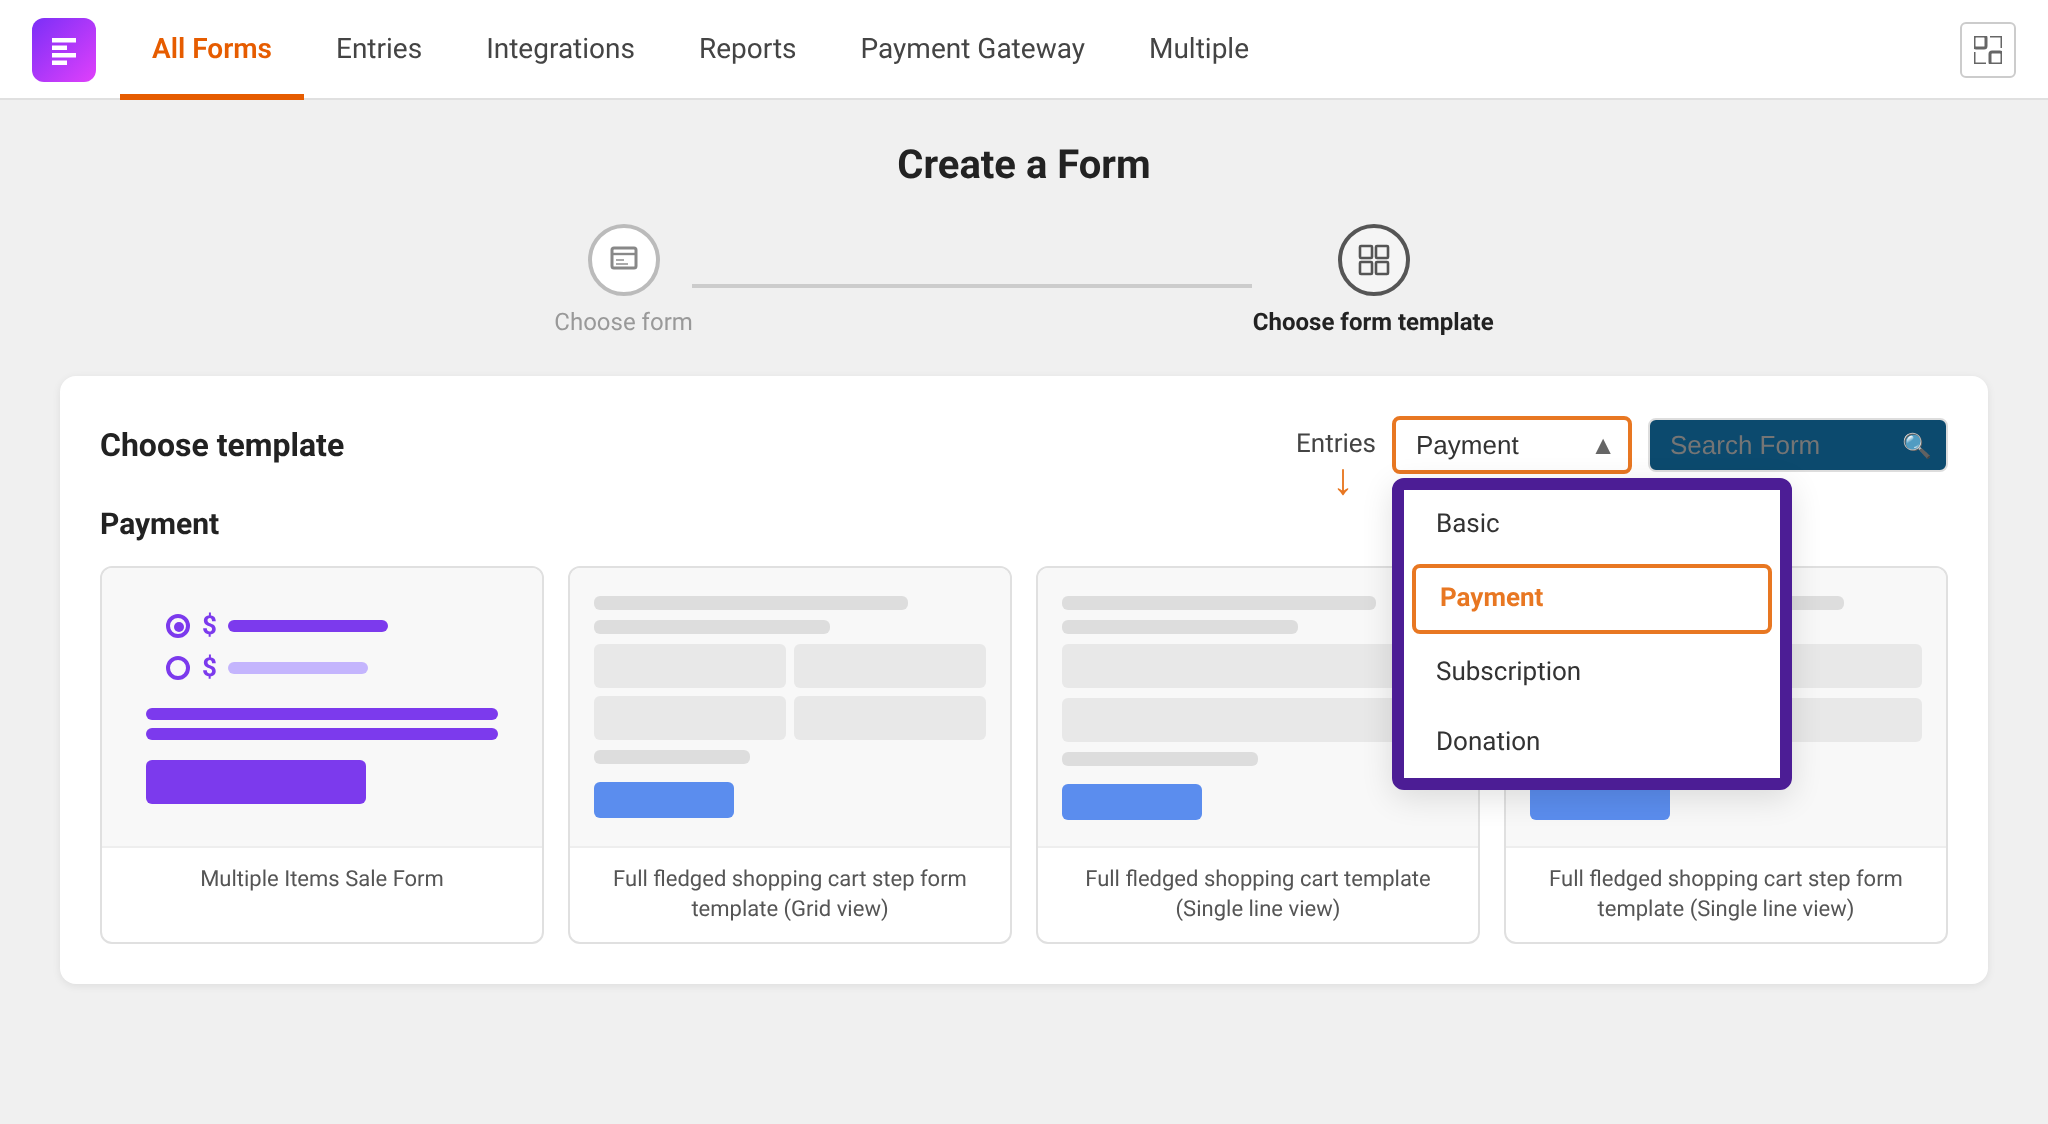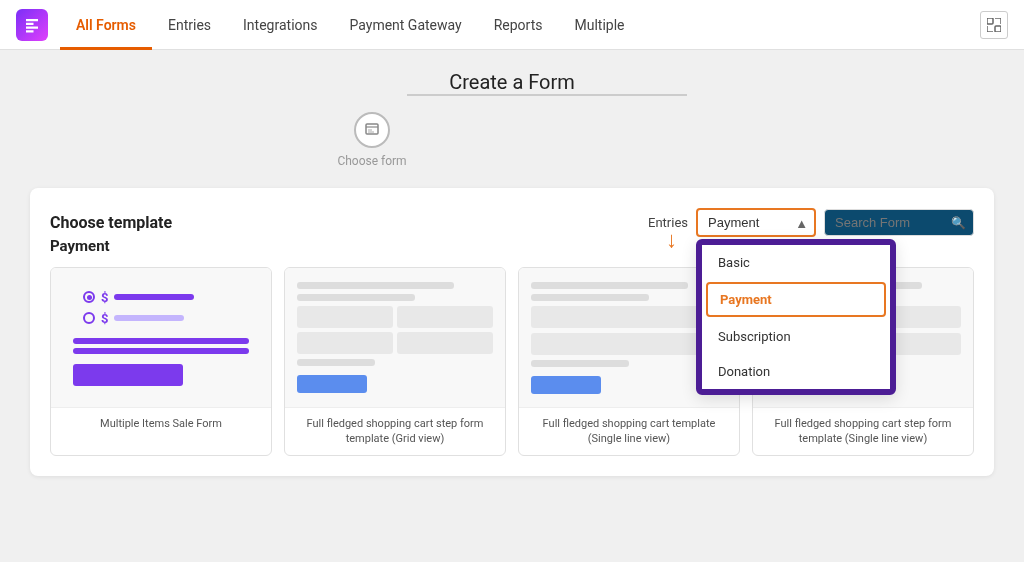--- a/index.html
+++ b/index.html
@@ -86,29 +86,29 @@
     .page-body {
       background: #f0f0f0;
       padding: 20px 30px;
       height: calc(562px - 50px);
       overflow: hidden;
     }
 
     .page-title {
       text-align: center;
       font-size: 20px;
-      font-weight: 400;
+      font-weight: 700;
       margin-bottom: 18px;
       color: #222;
     }
 
     
     .steps-bar {
       display: flex;
-      align-items: flex-start;
+      align-items: flex-end;
       justify-content: center;
       margin-bottom: 20px;
       gap: 0;
     }
     .step {
       display: flex;
       flex-direction: column;
       align-items: center;
       gap: 6px;
     }
@@ -148,21 +148,21 @@
       background: #fff;
       border-radius: 8px;
       padding: 20px;
       box-shadow: 0 1px 4px rgba(0,0,0,0.08);
     }
 
     .card-header {
       display: flex;
       align-items: center;
       justify-content: space-between;
-      margin-bottom: 0;
+      margin-bottom: 16px;
     }
     .card-title {
       font-size: 16px;
       font-weight: 700;
       color: #222;
     }
     .card-controls {
       display: flex;
       align-items: center;
       gap: 8px;
@@ -372,22 +372,22 @@
 <div class="topnav">
   <div class="topnav-logo">
     <svg viewBox="0 0 24 24" fill="white">
       <path d="M4 4h16v3H4V4zm0 5h10v3H4V9zm0 5h16v3H4v-3zm0 5h10v3H4v-3z"></path>
     </svg>
   </div>
   <div class="nav-items">
     <div class="nav-item active">All Forms</div>
     <div class="nav-item">Entries</div>
     <div class="nav-item">Integrations</div>
+    <div class="nav-item">Reports</div>
     <div class="nav-item">Payment Gateway</div>
-    <div class="nav-item">Reports</div>
     <div class="nav-item">Multiple</div>
   </div>
   <div class="nav-expand">
     <div class="expand-icon">
       <svg width="14" height="14" viewBox="0 0 14 14" fill="none">
         <rect x="0" y="0" width="6" height="6" rx="1" stroke="#666" stroke-width="1.5" fill="none"></rect>
         <rect x="8" y="8" width="6" height="6" rx="1" stroke="#666" stroke-width="1.5" fill="none"></rect>
         <line x1="8" y1="0" x2="14" y2="0" stroke="#666" stroke-width="1.5"></line>
         <line x1="14" y1="0" x2="14" y2="6" stroke="#666" stroke-width="1.5"></line>
         <line x1="0" y1="8" x2="0" y2="14" stroke="#666" stroke-width="1.5"></line>
@@ -407,20 +407,31 @@
         <svg width="16" height="16" viewBox="0 0 16 16" fill="none">
           <rect x="2" y="2" width="12" height="10" rx="1" stroke="#888" stroke-width="1.5" fill="none"></rect>
           <line x1="2" y1="5" x2="14" y2="5" stroke="#888" stroke-width="1.2"></line>
           <line x1="4" y1="8" x2="8" y2="8" stroke="#aaa" stroke-width="1"></line>
           <line x1="4" y1="10" x2="10" y2="10" stroke="#aaa" stroke-width="1"></line>
         </svg>
       </div>
       <div class="step-label">Choose form</div>
     </div>
     <div class="step-line"></div>
+    <div class="step">
+      <div class="step-circle active">
+        <svg width="16" height="16" viewBox="0 0 16 16" fill="none">
+          <rect x="1" y="1" width="6" height="6" rx="0.5" stroke="#555" stroke-width="1.3" fill="none"></rect>
+          <rect x="9" y="1" width="6" height="6" rx="0.5" stroke="#555" stroke-width="1.3" fill="none"></rect>
+          <rect x="1" y="9" width="6" height="6" rx="0.5" stroke="#555" stroke-width="1.3" fill="none"></rect>
+          <rect x="9" y="9" width="6" height="6" rx="0.5" stroke="#555" stroke-width="1.3" fill="none"></rect>
+        </svg>
+      </div>
+      <div class="step-label active">Choose form template</div>
+    </div>
   </div>
 
   <div class="main-card">
 
     <div class="card-header">
       <div class="card-title">Choose template</div>
       <div class="card-controls">
         <span class="category-label">Entries</span>
         <div class="category-dropdown-wrapper">
           <select class="category-select" style="border:2px solid #e87722;">

